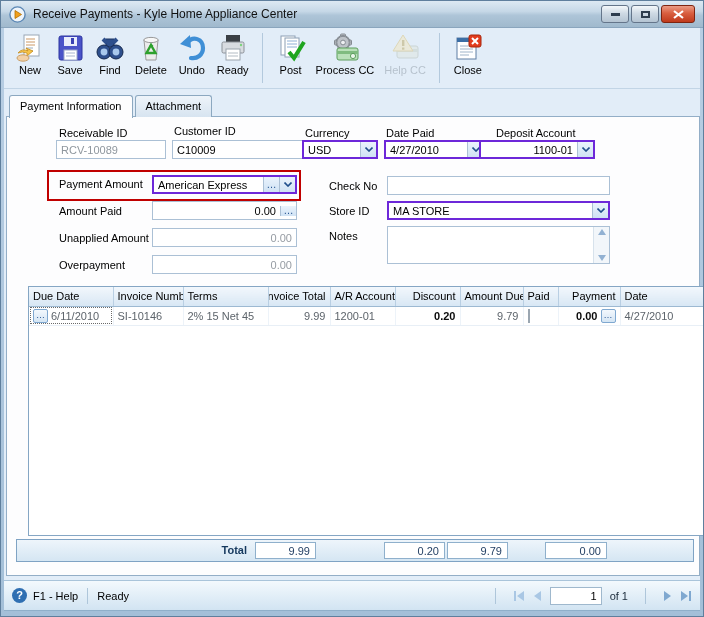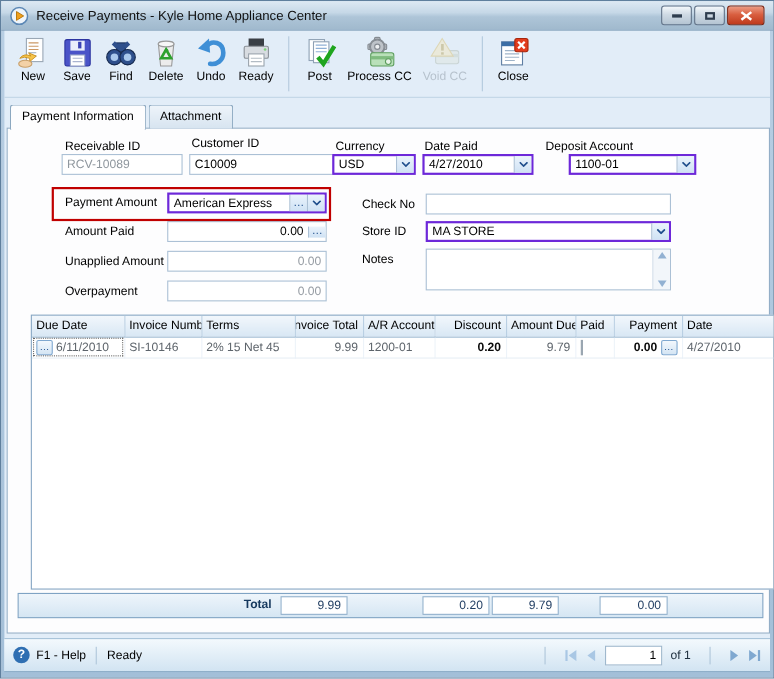--- a/index.html
+++ b/index.html
@@ -251,21 +251,21 @@
       <div class="tlabel">Process CC</div>
     </div>
     <div class="tbtn disabled">
       <svg class="ticon" viewBox="0 0 30 30">
         <rect x="7" y="13" width="21" height="12" rx="2" fill="#dfe6df" stroke="#b3bdb3"></rect>
         <rect x="7" y="16" width="21" height="3" fill="#c6d0c6"></rect>
         <path d="M13 2 L23 18 L3 18 Z" fill="#f2e6bd" stroke="#d8c178"></path>
         <rect x="12" y="7" width="2.4" height="6" fill="#b9a55e"></rect>
         <rect x="12" y="14.5" width="2.4" height="2.2" fill="#b9a55e"></rect>
       </svg>
-      <div class="tlabel">Void CC</div>
+      <div class="tlabel">Help CC</div>
     </div>
     <div class="tsep"></div>
     <div class="tbtn">
       <svg class="ticon" viewBox="0 0 30 30">
         <rect x="4" y="5" width="19" height="21" fill="#fff" stroke="#5f7ea3"></rect>
         <rect x="4" y="5" width="19" height="4" fill="#3c6ea5"></rect>
         <path d="M7 13 h13 M7 16 h13 M7 19 h13 M7 22 h9" stroke="#9fb4c9" stroke-width="1"></path>
         <rect x="16" y="2" width="12" height="12" rx="2" fill="#e23c1e" stroke="#a8260c"></rect>
         <path d="M19 5 L25 11 M25 5 L19 11" stroke="#fff" stroke-width="2"></path>
       </svg>
@@ -297,21 +297,21 @@
         </span>
     </div>
     <div class="combo" style="left:377px; top:23px; width:101px;">
       <span class="val">4/27/2010</span>
       <span class="cbtn">
           <svg width="8" height="5" viewBox="0 0 8 5">
             <path d="M0.5 0.5 L4 4 L7.5 0.5" fill="none" stroke="#1f4e8c" stroke-width="1.6"></path>
           </svg>
         </span>
     </div>
-    <div class="combo" style="left:510px; top:23px; width:116px;">
+    <div class="combo" style="left:472px; top:23px; width:116px;text-align:right;">
       <span class="val">1100-01</span>
       <span class="cbtn">
           <svg width="8" height="5" viewBox="0 0 8 5">
             <path d="M0.5 0.5 L4 4 L7.5 0.5" fill="none" stroke="#1f4e8c" stroke-width="1.6"></path>
           </svg>
         </span>
     </div>
 
     <div class="redbox"></div>
     <span class="lbl" style="left:52px; top:61px;">Payment Amount</span>

